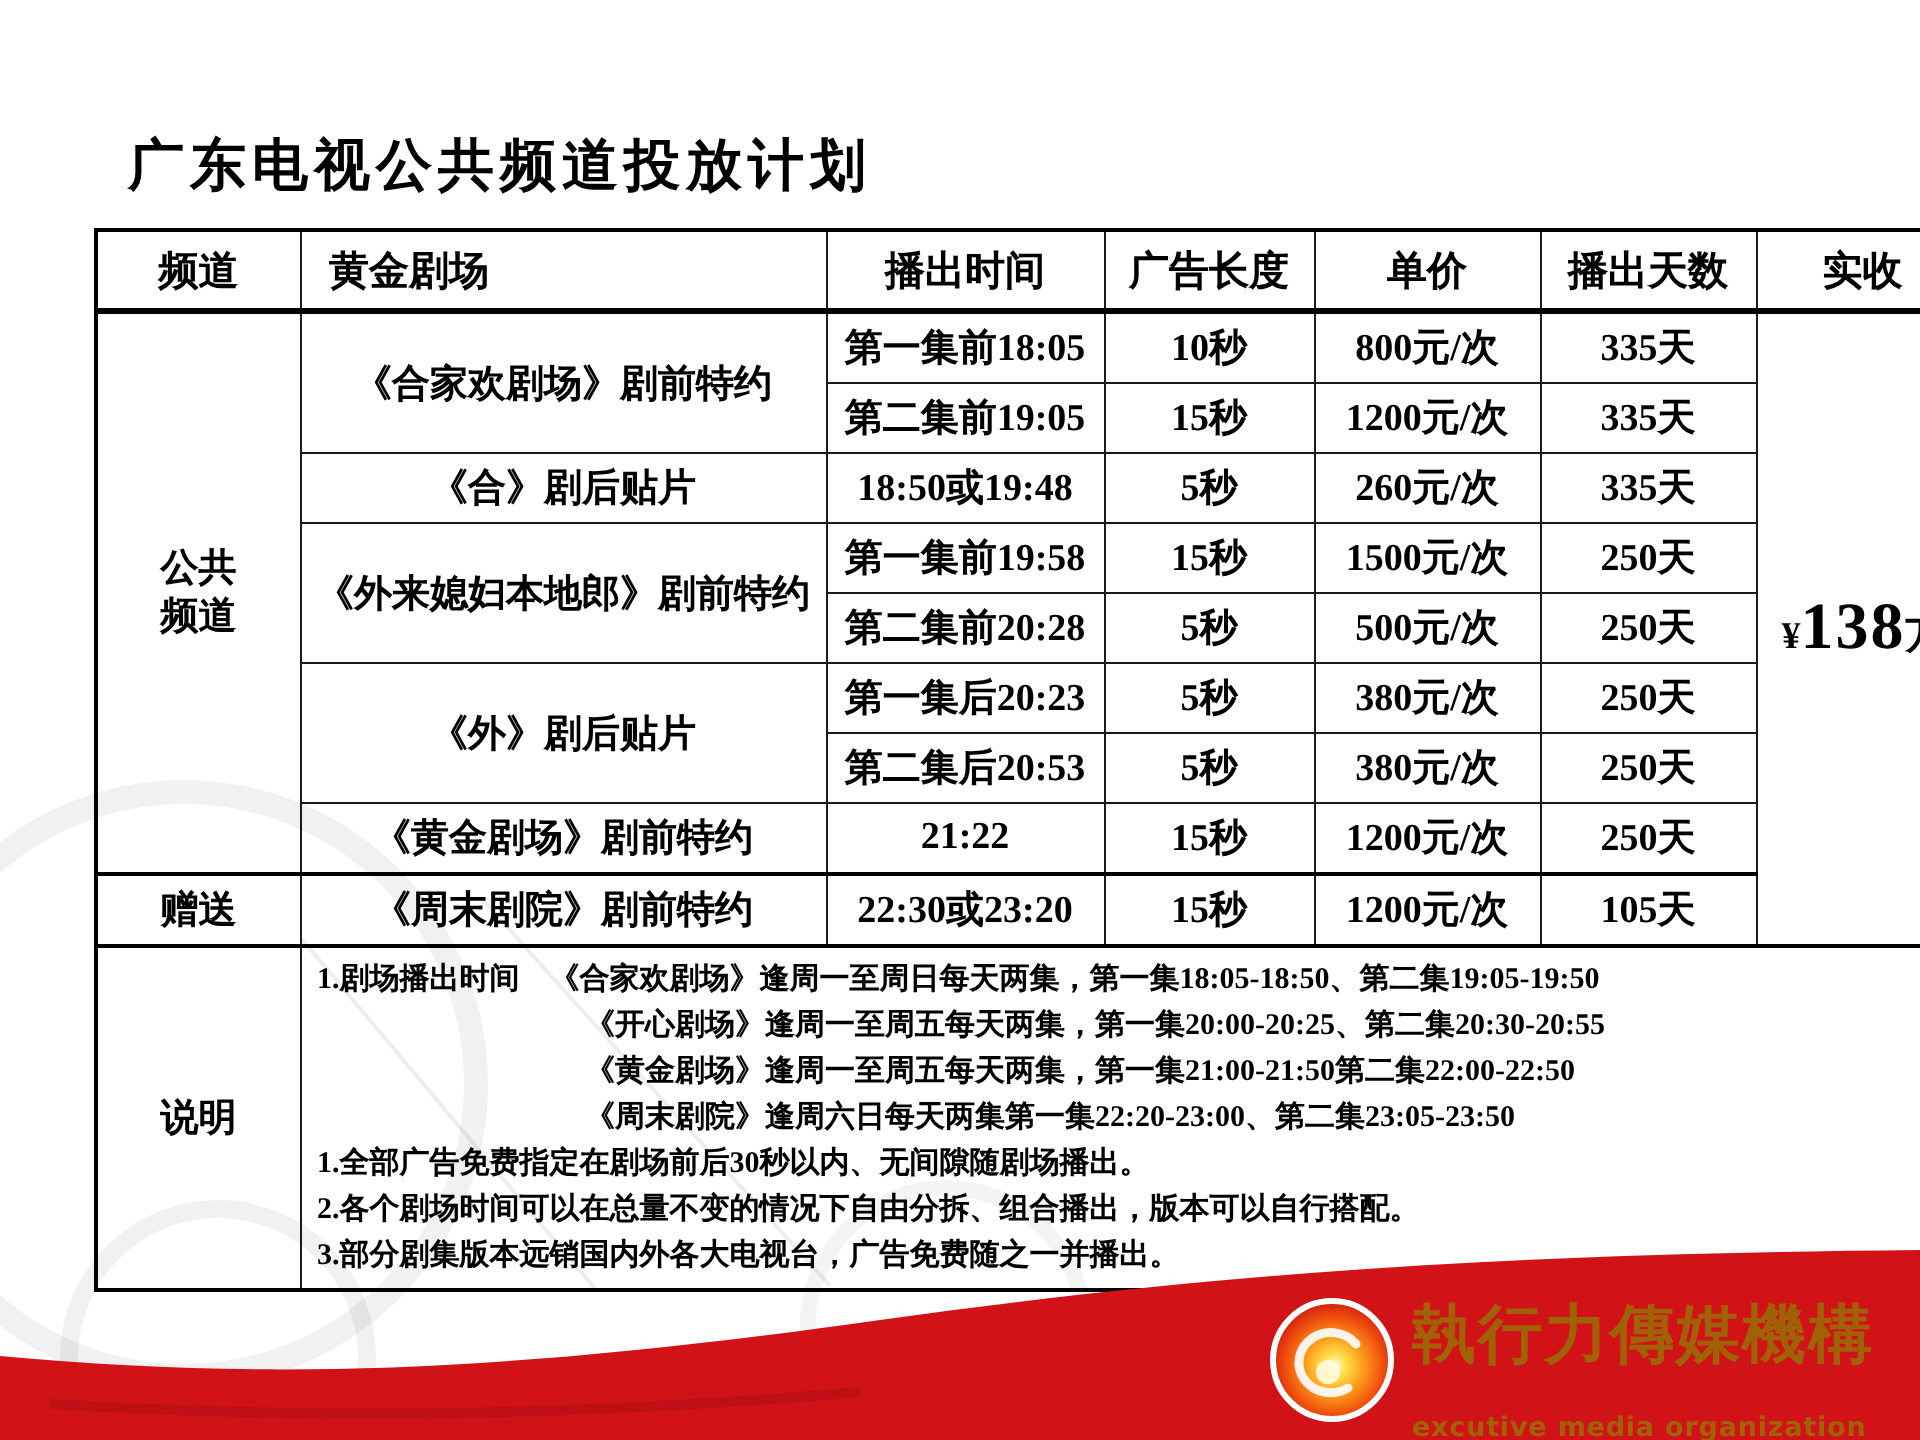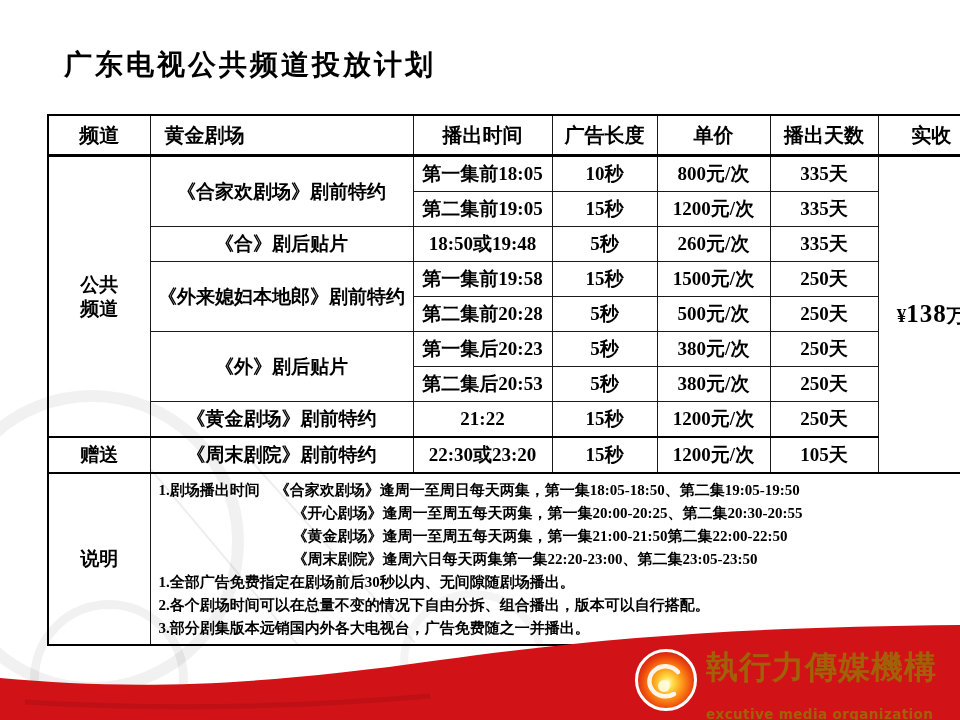--- a/index.html
+++ b/index.html
@@ -8,21 +8,21 @@
     background:#ffffff;
     font-family:"Liberation Serif","DejaVu Serif",serif;
     color:#000;
   }
   
   .wm{position:absolute;z-index:0;}
   .wm-circle{border-radius:50%;border-style:solid;border-color:rgba(0,0,0,0.055);}
   .wm-line{background:rgba(0,0,0,0.07);}
   
   .title{
-    position:absolute;left:64px;top:46px;z-index:1;
+    position:absolute;left:64px;top:64px;z-index:1;
     font-size:28px;font-weight:bold;letter-spacing:3px;white-space:nowrap;
   }
   
   table.plan{
     position:absolute;left:8px;top:114px;z-index:1;
     border-collapse:collapse;table-layout:fixed;width:937px;
     background:transparent;
   }
   table.plan td,table.plan th{
     border:1.5px solid #1a1a1a;
@@ -32,21 +32,21 @@
   table.plan{border:2px solid #000;margin-left:39px;}
   tr.hdr th{height:38px;border-bottom:3px solid #000;font-size:20px;}
   tr.datarow td{height:34px;}
   tr.sub td{border-top:1px solid #8a8a8a;}
   tr.sep td{border-top:2.5px solid #000;}
   .th-form{text-align:left !important;padding-left:14px !important;}
   .cell-channel{font-size:22px;white-space:pre-line;line-height:1.25;}
   .cell-gift{font-size:22px;}
   .cell-notes-label{font-size:22px;}
   .cell-revenue .cur{font-size:19px;}
-  .cell-revenue .amt{font-size:25px;letter-spacing:1px;}
+  .cell-revenue .amt{font-size:33px;letter-spacing:1px;}
   .cell-revenue .unit{font-size:19px;}
   .cell-notes{text-align:left !important;vertical-align:top !important;padding:5px 4px 4px 8px !important;}
   .note-line{font-size:15px;font-weight:bold;line-height:23px;white-space:nowrap;}
   .note-line.indent{padding-left:134px;}
   
   .wave{position:absolute;left:0;bottom:0;width:960px;height:100px;z-index:2;}
   .logo{position:absolute;z-index:3;left:634px;top:646px;width:320px;height:70px;}
   .logo-mark{position:absolute;left:0;top:2px;width:64px;height:64px;}
   .logo-text{position:absolute;left:72px;top:0px;color:#a16207;}
   .logo-cn{

